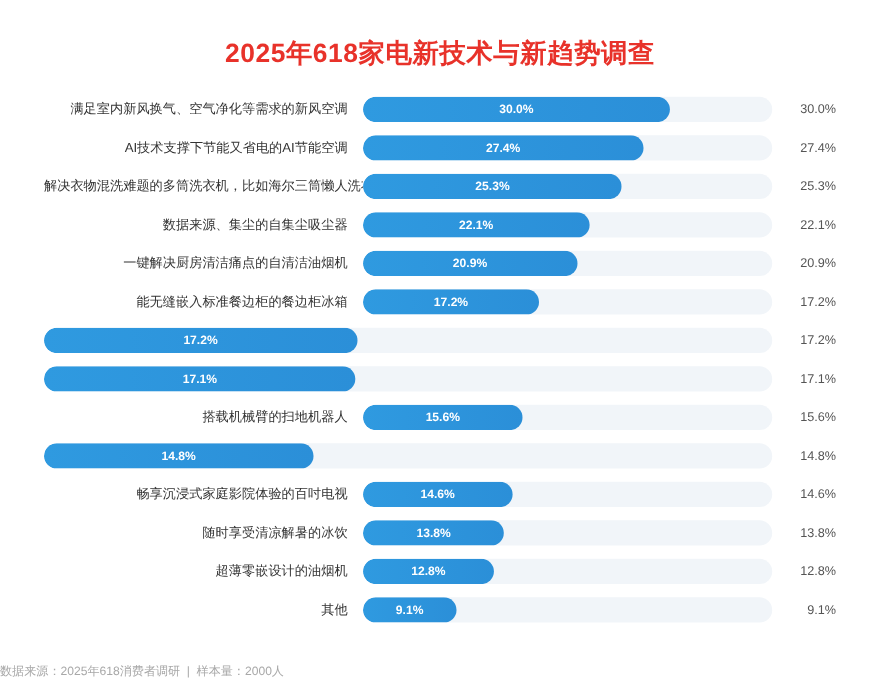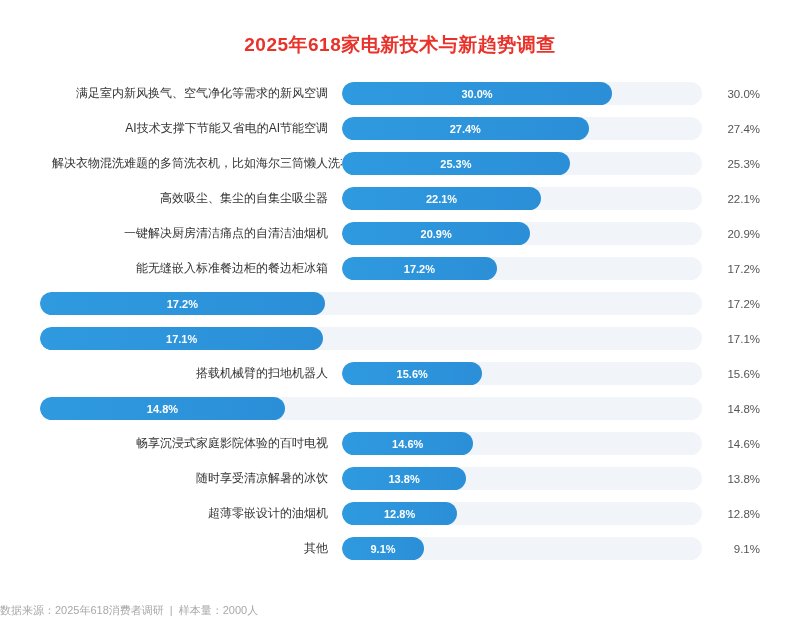--- a/index.html
+++ b/index.html
@@ -17,21 +17,21 @@
   .page {
     position: relative;
     width: 800px;
     height: 636px;
     box-sizing: border-box;
     padding: 0;
   }
   .chart-title {
     text-align: center;
     color: #e8322a;
-    font-size: 19px;
+    font-size: 24px;
     font-weight: bold;
     letter-spacing: 0.5px;
     padding-top: 32px;
     padding-bottom: 22px;
   }
   .chart-body {
     padding: 0 40px 0 40px;
   }
   .bar-row {
     display: flex;
@@ -41,21 +41,20 @@
   }
   .bar-label {
     width: 290px;
     text-align: right;
     padding-right: 14px;
     font-size: 12px;
     color: #333333;
     white-space: nowrap;
     overflow: hidden;
     box-sizing: border-box;
-    margin-left: 12px;
   }
   .bar-track {
     position: relative;
     flex: 1;
     height: 23px;
     background: #f1f5f9;
     border-radius: 12px;
     overflow: hidden;
   }
   .bar-fill {
@@ -129,21 +128,21 @@
       <div class="bar-label">解决衣物混洗难题的多筒洗衣机，比如海尔三筒懒人洗衣机</div>
       <div class="bar-track">
         <div class="bar-fill" style="width:63.3%">
           <span class="bar-fill-text">25.3%</span>
         </div>
       </div>
       <div class="bar-value">25.3%</div>
     </div>
 
     <div class="bar-row">
-      <div class="bar-label">高效吸尘、集尘的自集尘吸尘器</div>
+      <div class="bar-label">数据来源、集尘的自集尘吸尘器</div>
       <div class="bar-track">
         <div class="bar-fill" style="width:55.3%">
           <span class="bar-fill-text">22.1%</span>
         </div>
       </div>
       <div class="bar-value">22.1%</div>
     </div>
 
     <div class="bar-row">
       <div class="bar-label">一键解决厨房清洁痛点的自清洁油烟机</div>

